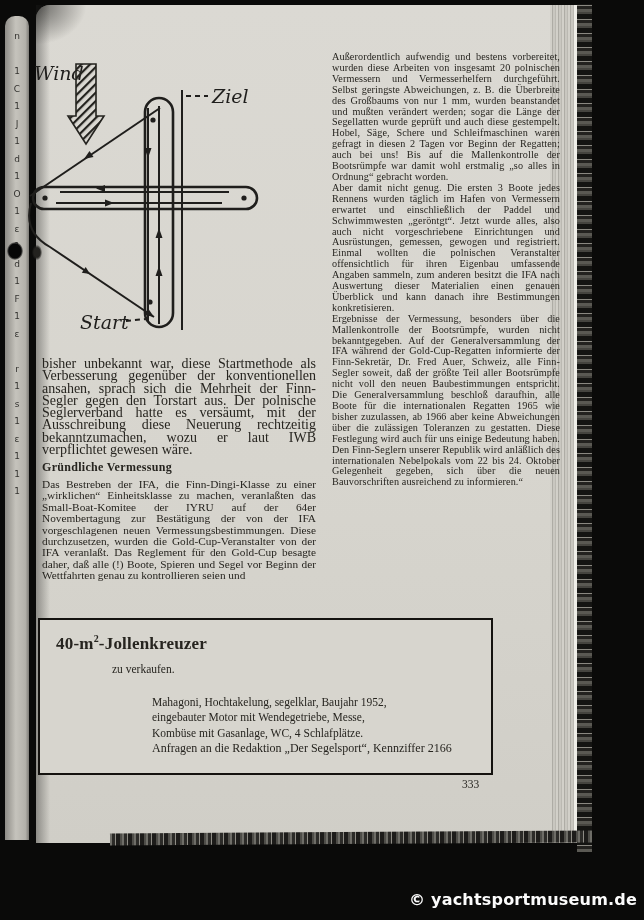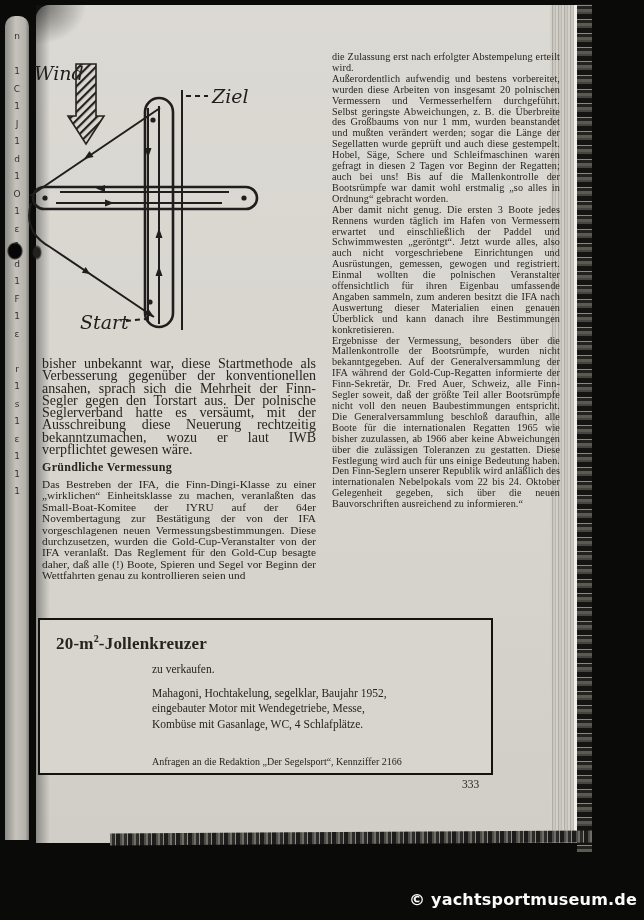--- a/index.html
+++ b/index.html
@@ -44,24 +44,24 @@
   .left-para1{left:6px;top:353px;width:274px;font-size:14px;line-height:12.3px;}
   .section-heading{position:absolute;left:6px;top:455px;font-size:12px;font-weight:bold;
     color:#26241f;letter-spacing:.3px;text-align:center;}
   .left-para2{left:6px;top:474px;width:274px;font-size:11.3px;line-height:11.4px;}
 
   
   .ad-box{position:absolute;left:2px;top:613px;width:451px;height:153px;
     border:2px solid #14120f;background:#d7d5ce;color:#26241f;}
   .ad-title{margin:13px 0 0 16px;font-size:17px;font-weight:bold;letter-spacing:.2px;}
   .ad-title sup{font-size:10px;}
-  .ad-sub{margin:9px 0 0 112px;font-size:11.5px;}
-  .ad-details{margin:11px 0 0 112px;font-size:11.5px;line-height:15.5px;white-space:pre-line;}
+  .ad-sub{margin:9px 0 0 72px;font-size:11.5px;}
+  .ad-details{margin:20px 0 0 112px;font-size:11.5px;line-height:15.5px;white-space:pre-line;}
   .ad-price{margin:7px 0 0 112px;font-size:11.5px;}
-  .ad-contact{margin:24px 0 0 112px;font-size:10px;}
+  .ad-contact{margin:0 0 0 112px;font-size:12px;}
 
   .page-number{position:absolute;left:426px;top:773px;font-size:11.5px;color:#26241f;}
 
   
   .watermark{position:absolute;right:7px;top:890px;font-family:"DejaVu Sans",sans-serif;
     font-weight:bold;font-size:16px;color:#fbfbfb;letter-spacing:.2px;}
 
   
   .diagram{position:absolute;left:-12px;top:39px;}
   .diagram text{font-family:"DejaVu Serif",serif;font-style:italic;font-size:19px;fill:#1f1e1c;}
@@ -150,36 +150,35 @@
         <polygon points="124,114 120.5,104 127.5,104"></polygon>
         <polygon points="135,184 131.5,194 138.5,194"></polygon>
         <polygon points="135,222 131.5,232 138.5,232"></polygon>
       </g>
 
       <text x="56" y="285">Start</text>
       <line x1="102" y1="277" x2="122" y2="275" stroke="#1f1e1c" stroke-width="2" stroke-dasharray="5 4"></line>
     </svg>
 
     <div class="col right-col">
-      <p>die Zulassung erst nach erfolgter Abstempelung erteilt wird.</p>
       <p>Außerordentlich aufwendig und bestens vorbereitet, wurden diese Arbeiten von insgesamt 20 polnischen Vermessern und Vermesserhelfern durchgeführt. Selbst geringste Abweichungen, z. B. die Überbreite des Großbaums von nur 1 mm, wurden beanstandet und mußten verändert werden; sogar die Länge der Segellatten wurde geprüft und auch diese gestempelt. Hobel, Säge, Schere und Schleifmaschinen waren gefragt in diesen 2 Tagen vor Beginn der Regatten; auch bei uns! Bis auf die Mallenkontrolle der Bootsrümpfe war damit wohl erstmalig „so alles in Ordnung“ gebracht worden.</p>
       <p>Aber damit nicht genug. Die ersten 3 Boote jedes Rennens wurden täglich im Hafen von Vermessern erwartet und einschließlich der Paddel und Schwimmwesten „geröntgt“. Jetzt wurde alles, also auch nicht vorgeschriebene Einrichtungen und Ausrüstungen, gemessen, gewogen und registriert. Einmal wollten die polnischen Veranstalter offensichtlich für ihren Eigenbau umfassende Angaben sammeln, zum anderen besitzt die IFA nach Auswertung dieser Materialien einen genauen Überblick und kann danach ihre Bestimmungen konkretisieren.</p>
       <p>Ergebnisse der Vermessung, besonders über die Mallenkontrolle der Bootsrümpfe, wurden nicht bekanntgegeben. Auf der Generalversammlung der IFA während der Gold-Cup-Regatten informierte der Finn-Sekretär, Dr. Fred Auer, Schweiz, alle Finn-Segler soweit, daß der größte Teil aller Bootsrümpfe nicht voll den neuen Baubestimmungen entspricht. Die Generalversammlung beschloß daraufhin, alle Boote für die internationalen Regatten 1965 wie bisher zuzulassen, ab 1966 aber keine Abweichungen über die zulässigen Toleranzen zu gestatten. Diese Festlegung wird auch für uns einige Bedeutung haben. Den Finn-Seglern unserer Republik wird anläßlich des internationalen Nebelpokals vom 22 bis 24. Oktober Gelegenheit gegeben, sich über die neuen Bauvorschriften ausreichend zu informieren.“</p>
     </div>
 
     <div class="col left-para1">
       <p>bisher unbekannt war, diese Startmethode als Verbesserung gegenüber der konventionellen ansahen, sprach sich die Mehrheit der Finn-Segler gegen den Torstart aus. Der polnische Seglerverband hatte es versäumt, mit der Ausschreibung diese Neuerung rechtzeitig bekanntzumachen, wozu er laut IWB verpflichtet gewesen wäre.</p>
     </div>
     <div class="section-heading">Gründliche Vermessung</div>
     <div class="col left-para2">
       <p>Das Bestreben der IFA, die Finn-Dingi-Klasse zu einer „wirklichen“ Einheitsklasse zu machen, veranlaßten das Small-Boat-Komitee der IYRU auf der 64er Novembertagung zur Bestätigung der von der IFA vorgeschlagenen neuen Vermessungsbestimmungen. Diese durchzusetzen, wurden die Gold-Cup-Veranstalter von der IFA veranlaßt. Das Reglement für den Gold-Cup besagte daher, daß alle (!) Boote, Spieren und Segel vor Beginn der Wettfahrten genau zu kontrollieren seien und</p>
     </div>
 
     <div class="ad-box">
-      <div class="ad-title"><span>20-m</span><sup>2</sup><span>-Jollenkreuzer</span></div>
+      <div class="ad-title"><span>40-m</span><sup>2</sup><span>-Jollenkreuzer</span></div>
       <div class="ad-sub">zu verkaufen.</div>
       <div class="ad-details">Mahagoni, Hochtakelung, segelklar, Baujahr 1952,
 eingebauter Motor mit Wendegetriebe, Messe,
 Kombüse mit Gasanlage, WC, 4 Schlafplätze.</div>
       <div class="ad-contact">Anfragen an die Redaktion „Der Segelsport“, Kennziffer 2166</div>
     </div>
 
     <div class="page-number">333</div>
   </div>
 

